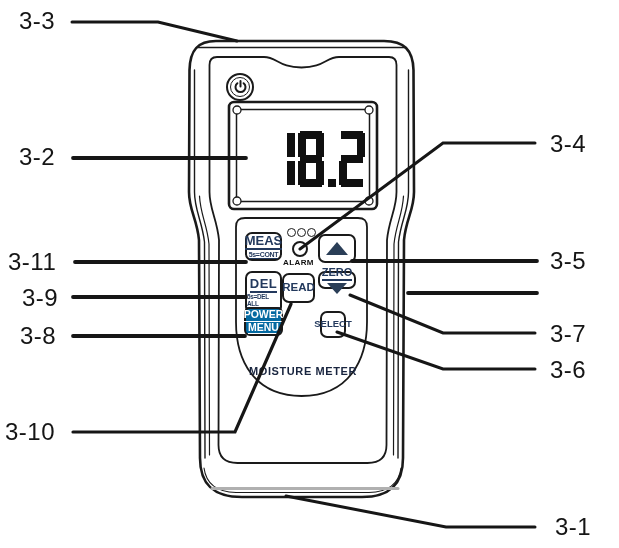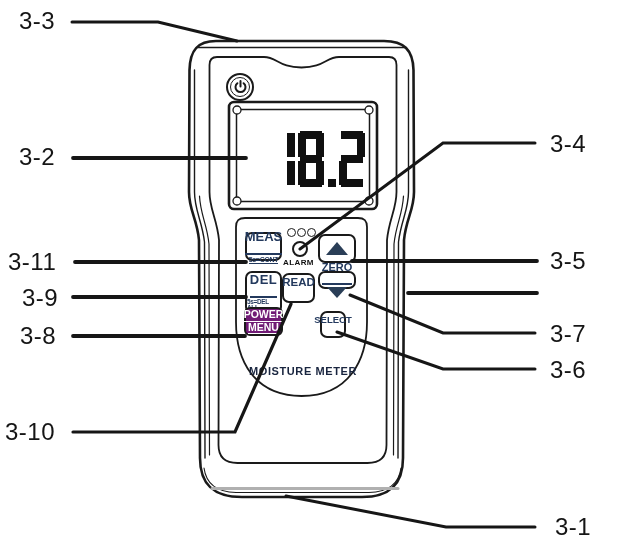--- a/index.html
+++ b/index.html
@@ -12,26 +12,26 @@
   .callout{
     position:absolute;font-size:24px;color:#151515;letter-spacing:0.5px;
     font-family:"Liberation Sans",sans-serif;white-space:nowrap;
   }
   .btn{
     position:absolute;box-sizing:border-box;background:#fff;
     border:2px solid #1a1a1a;border-radius:7px;
     display:flex;flex-direction:column;align-items:center;justify-content:center;
     color:var(--navy);font-weight:bold;cursor:pointer;line-height:1;padding:0;
   }
-  .btn .lbl{border-bottom:2px solid var(--navy);padding-bottom:10px;}
+  .btn .lbl{border-bottom:2px solid var(--navy);padding-bottom:1px;}
   .btn .lbl.nounder{border-bottom:none;}
   .btn .sub{font-size:7px;letter-spacing:-0.3px;border-bottom:1.5px solid var(--navy);margin-top:1px;}
   .tri-up{width:0;height:0;border-left:11px solid transparent;border-right:11px solid transparent;border-bottom:13px solid #2a3e57;}
   .tri-down{width:0;height:0;border-left:10px solid transparent;border-right:10px solid transparent;border-top:11px solid #2a3e57;margin-top:2px;}
-  #power-menu-btn{background:#701a75;color:#fff;border-radius:6px;}
+  #power-menu-btn{background:#0369a1;color:#fff;border-radius:6px;}
   #power-menu-btn .pm{font-size:10.5px;border-bottom:1.5px solid #fff;line-height:1.1;}
   .led{position:absolute;box-sizing:border-box;border:1.6px solid #1a1a1a;border-radius:50%;background:#fff;}
   #alarm-label{position:absolute;font-size:8px;font-weight:bold;color:#111;letter-spacing:0.4px;}
   #brand{position:absolute;font-size:11px;font-weight:bold;color:#19253f;letter-spacing:0.6px;text-align:center;}
   #power-btn{
     position:absolute;left:226px;top:73px;width:28px;height:28px;border-radius:50%;
     border:2px solid #1a1a1a;box-sizing:border-box;background:#fff;cursor:pointer;
     display:flex;align-items:center;justify-content:center;
   }
   #power-btn .ring{

